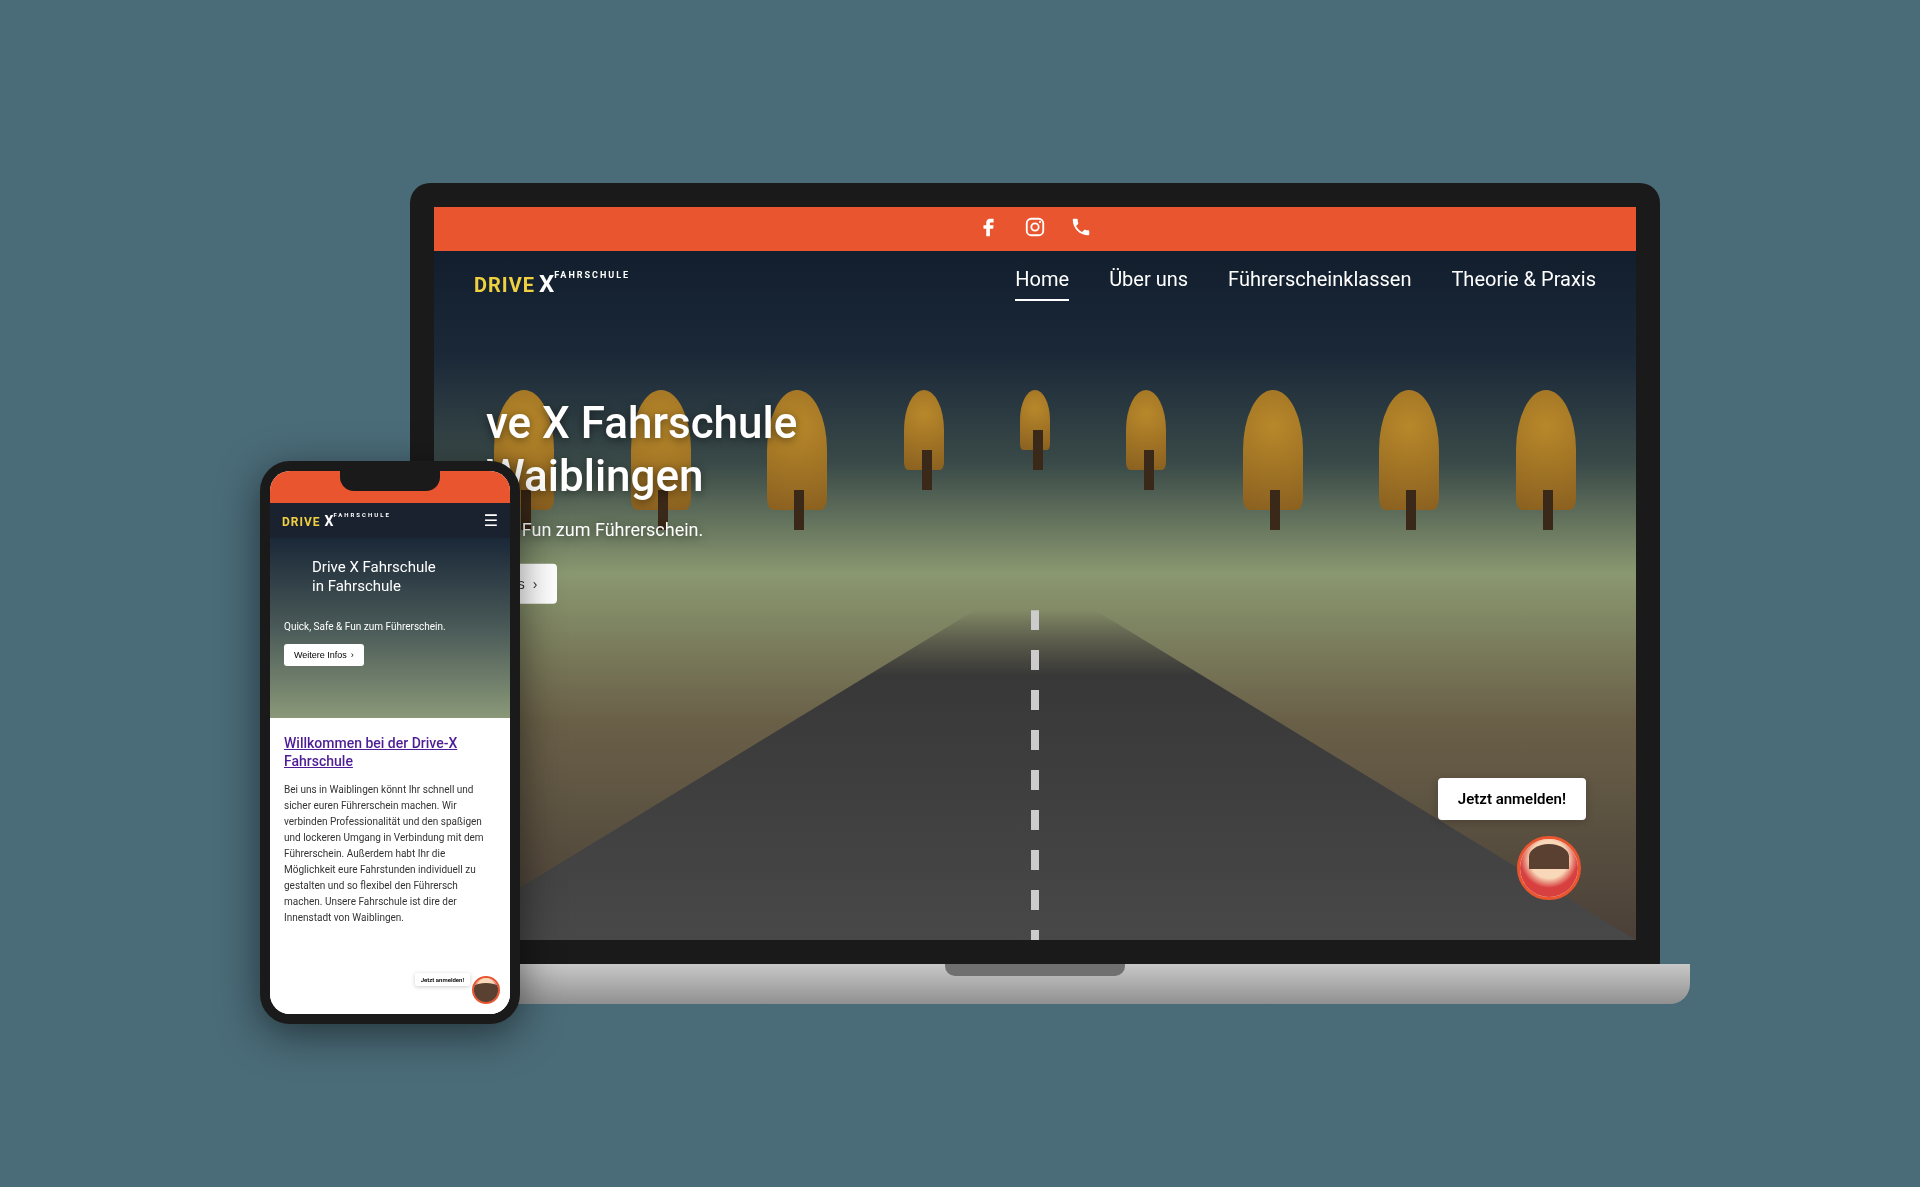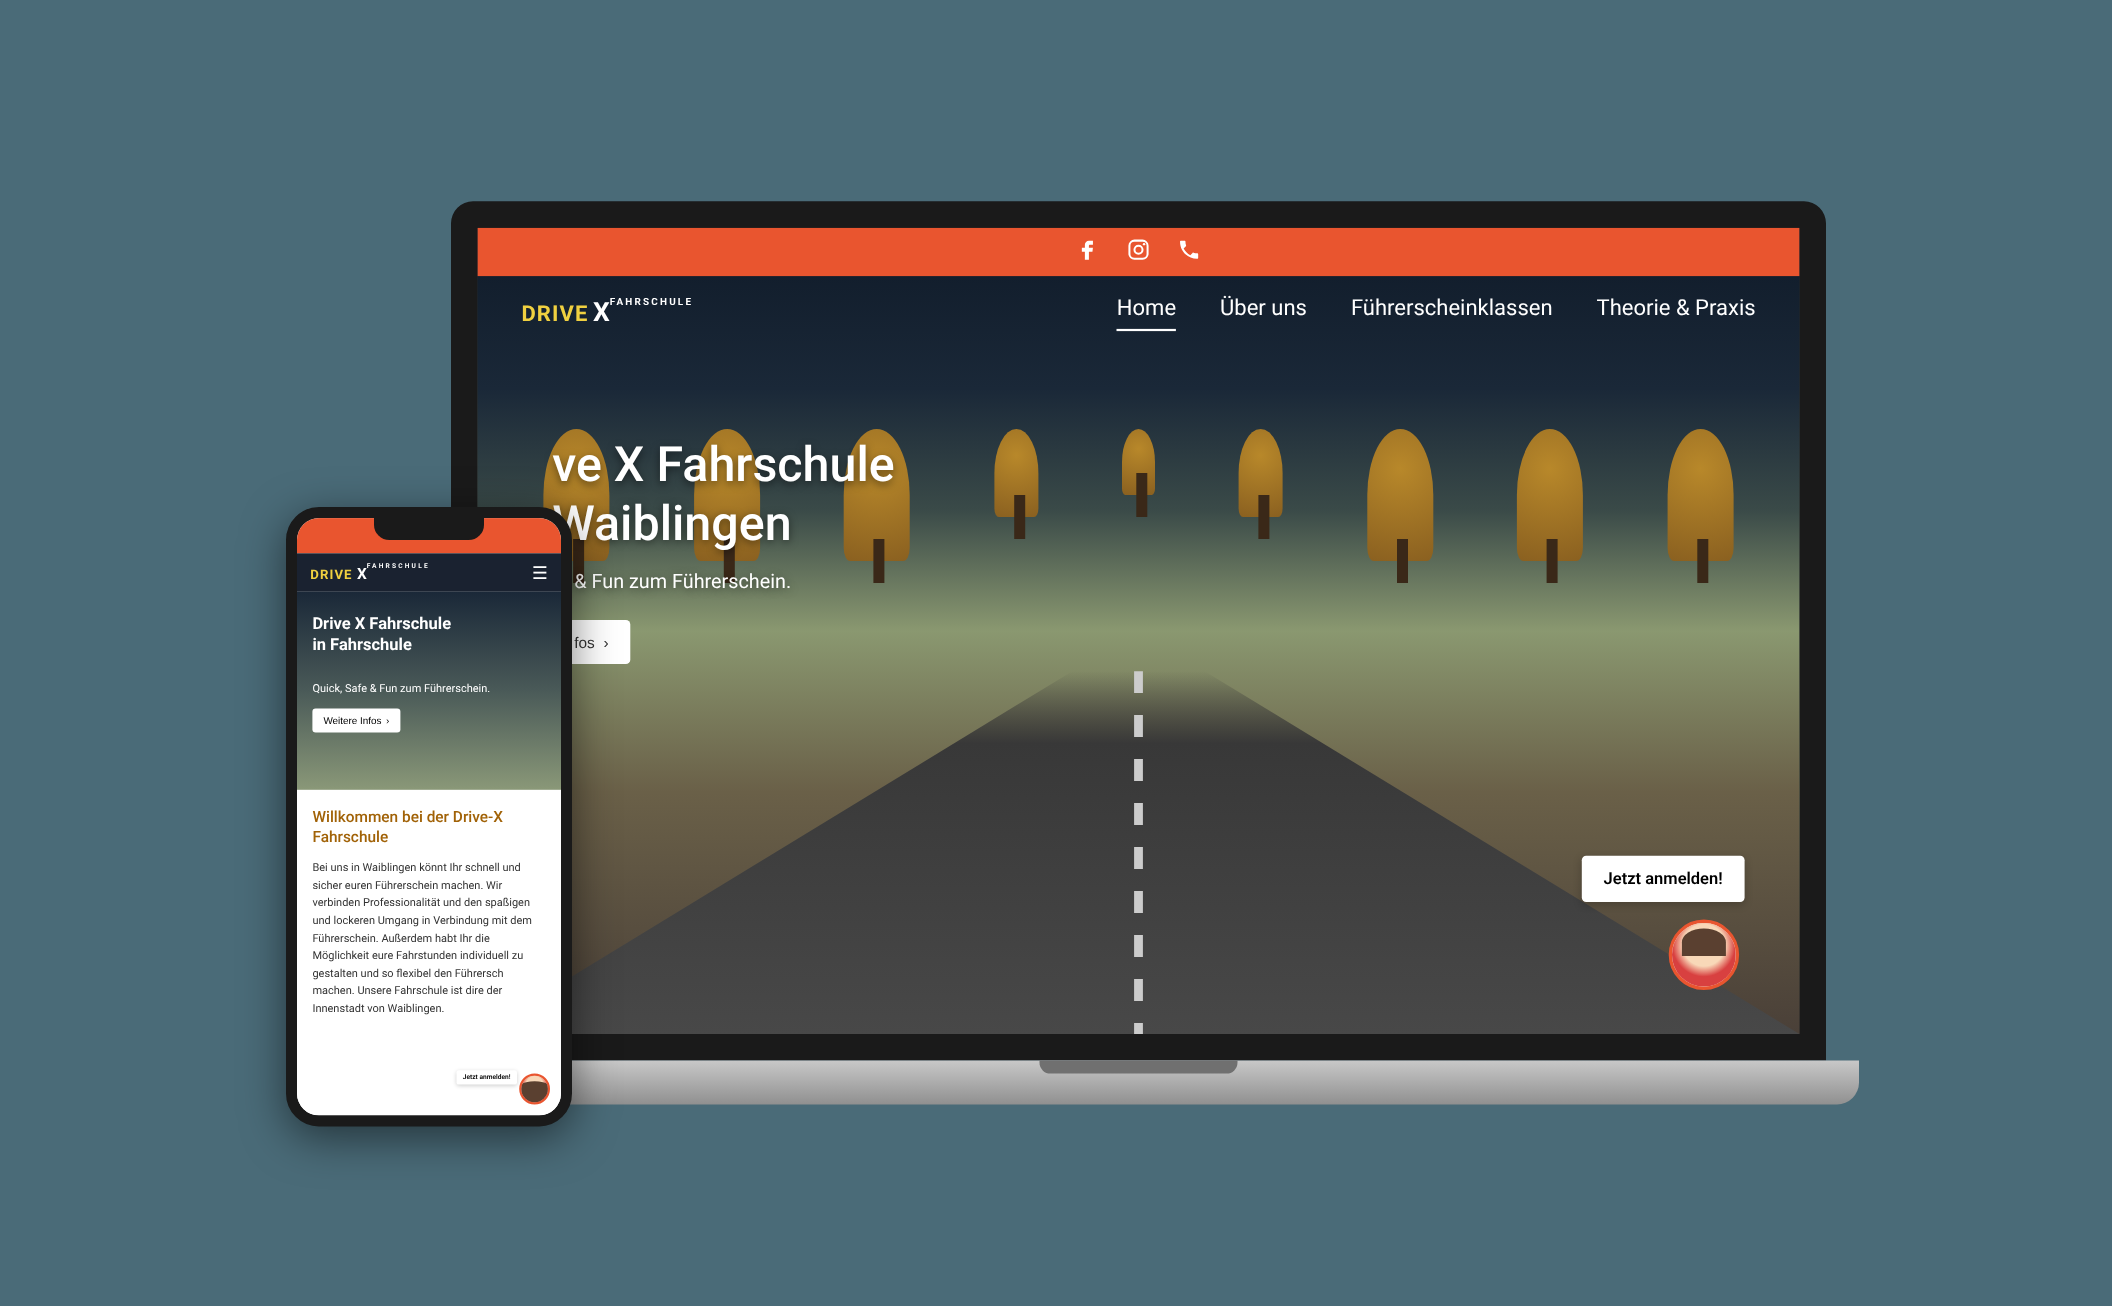--- a/index.html
+++ b/index.html
@@ -141,21 +141,21 @@
       color: white;
       font-size: 20px;
       padding-bottom: 8px;
       cursor: pointer;
     }
     .nav-links li.active {
       border-bottom: 2px solid white;
     }
     .hero-content {
       position: absolute;
-      left: 68px;
+      left: 52px;
       top: 40%;
       transform: translateY(-50%);
       z-index: 10;
     }
     .hero-title {
       color: white;
       font-size: 44px;
       font-weight: 500;
       line-height: 1.2;
       text-shadow: 0 2px 8px rgba(0,0,0,0.5);
@@ -279,22 +279,23 @@
     .hamburger { color: white; font-size: 16px; }
     .mobile-hero {
       position: relative;
       background: linear-gradient(to bottom, #1a2838, #4a5a58, #8a9878);
       padding: 20px 14px 24px;
       min-height: 180px;
     }
     .mobile-hero-title {
       color: white;
       font-size: 15px;
-      font-weight: 700;
+      font-weight: 400;
       line-height: 1.3;
+      margin-left: 28px;
     }
     .mobile-hero-sub {
       color: white;
       font-size: 10px;
       margin-top: 24px;
     }
     .mobile-btn {
       margin-top: 12px;
       background: white;
       border: none;
@@ -307,23 +308,24 @@
       gap: 4px;
     }
     .mobile-content {
       background: white;
       padding: 16px 14px;
       flex: 1;
     }
     .mobile-h2 {
       font-size: 14px;
       font-weight: 500;
-      color: #a16207;
+      color: #4c1d95;
       line-height: 1.3;
       margin-bottom: 12px;
+      text-decoration: underline;
     }
     .mobile-body {
       font-size: 10px;
       color: #333;
       line-height: 1.6;
     }
     .mobile-chat-bubble {
       position: absolute;
       right: 40px;
       bottom: 28px;

